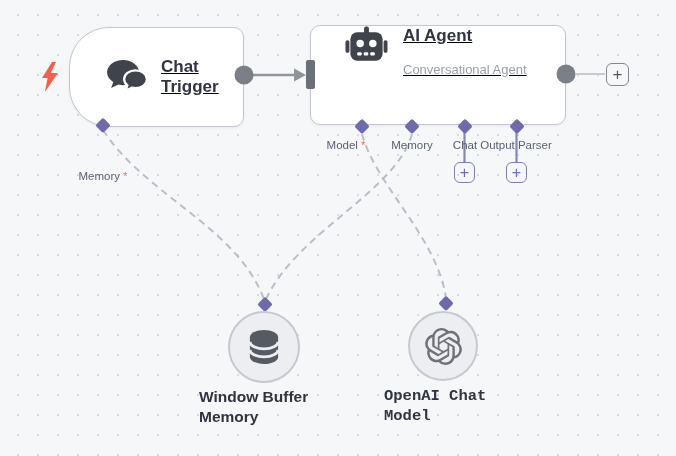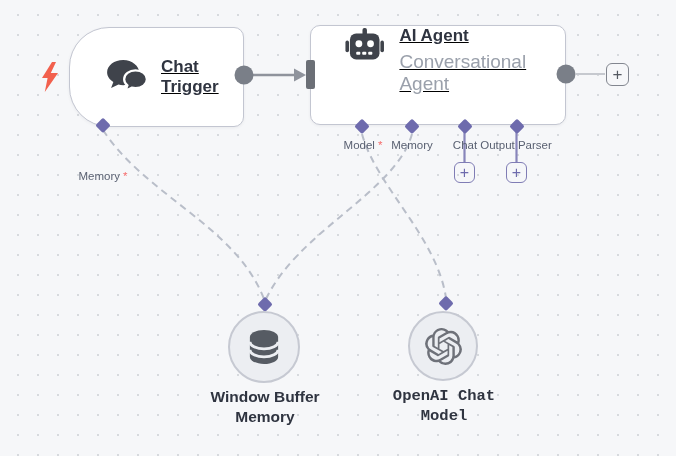--- a/index.html
+++ b/index.html
@@ -33,21 +33,21 @@
     padding-left: 36px; gap: 13px;
   }
   .ai-agent {
     left: 310px; top: 25px; width: 256px; height: 100px;
     border-radius: 10px;
     display: flex; 
     padding-left: 34px; gap: 15px;
   }
   .node-title { font-size: 17px; font-weight: 700; color: #2f3440; line-height: 1.18; }
   .chat-title { width: 64px; }
-  .node-subtitle { font-size: 19px; color: #9aa0ab; margin-top: 5px; }
+  .node-subtitle { font-size: 13px; color: #9aa0ab; margin-top: 16px; }
 
   .endpoint-circle {
     position: absolute; width: 19px; height: 19px; border-radius: 50%;
     background: #7a7f88; transform: translate(-50%,-50%);
   }
   .input-bar {
     position: absolute; left: 306px; top: 60px; width: 9px; height: 29px;
     background: #6b6f76; border-radius: 2px;
   }
 
@@ -82,21 +82,21 @@
   .circle-node {
     position: absolute; border-radius: 50%;
     background: #eceef2; border: 2px solid #c6c9d2; box-sizing: border-box;
     display: flex; align-items: center; justify-content: center;
   }
   .wbm-circle { left: 228px; top: 311px; width: 72px; height: 72px; }
   .openai-circle { left: 408px; top: 311px; width: 70px; height: 70px; }
 
   .circle-label {
     position: absolute; top: 387px; transform: translateX(-50%);
-    width: 132px; text-align: center;
+    width: 132px; text-align: left;
     font-size: 15.5px; font-weight: 700; color: #2f3440; line-height: 1.28;
   }
   .wbm-label { left: 265px; }
   .openai-label { left: 444px; width: 120px; font-family: Liberation Mono, monospace; }
 
   .bolt-icon { position: absolute; left: 40px; top: 62px; }
 </style>
 </head>
 <body>
 
@@ -153,21 +153,21 @@
 
   <div class="diamond" style="left:103px; top:125px;"></div>
   <div class="diamond" style="left:362px; top:126px;"></div>
   <div class="diamond" style="left:412px; top:126px;"></div>
   <div class="diamond" style="left:464.5px; top:126px;"></div>
   <div class="diamond" style="left:516.5px; top:126px;"></div>
   <div class="diamond" style="left:265px; top:304px;"></div>
   <div class="diamond" style="left:446px; top:303px;"></div>
 
   <div class="port-label chat-port-label" style="left:103px;"><span>Memory</span><span class="req">*</span></div>
-  <div class="port-label" style="left:363px;"><span>Model</span><span class="req">*</span></div>
+  <div class="port-label" style="left:346px;"><span>Model</span><span class="req">*</span></div>
   <div class="port-label" style="left:412px;"><span>Memory</span></div>
   <div class="port-label" style="left:465px;"><span>Chat</span></div>
   <div class="port-label" style="left:516px;"><span>Output Parser</span></div>
 
   <button class="plus-btn plus-purple" style="left:454px; top:162px;">+</button>
   <button class="plus-btn plus-purple" style="left:506px; top:162px;">+</button>
   <button class="plus-btn plus-gray">+</button>
 
   <div class="circle-node wbm-circle">
     <svg width="32" height="36" viewBox="0 0 34 38">

